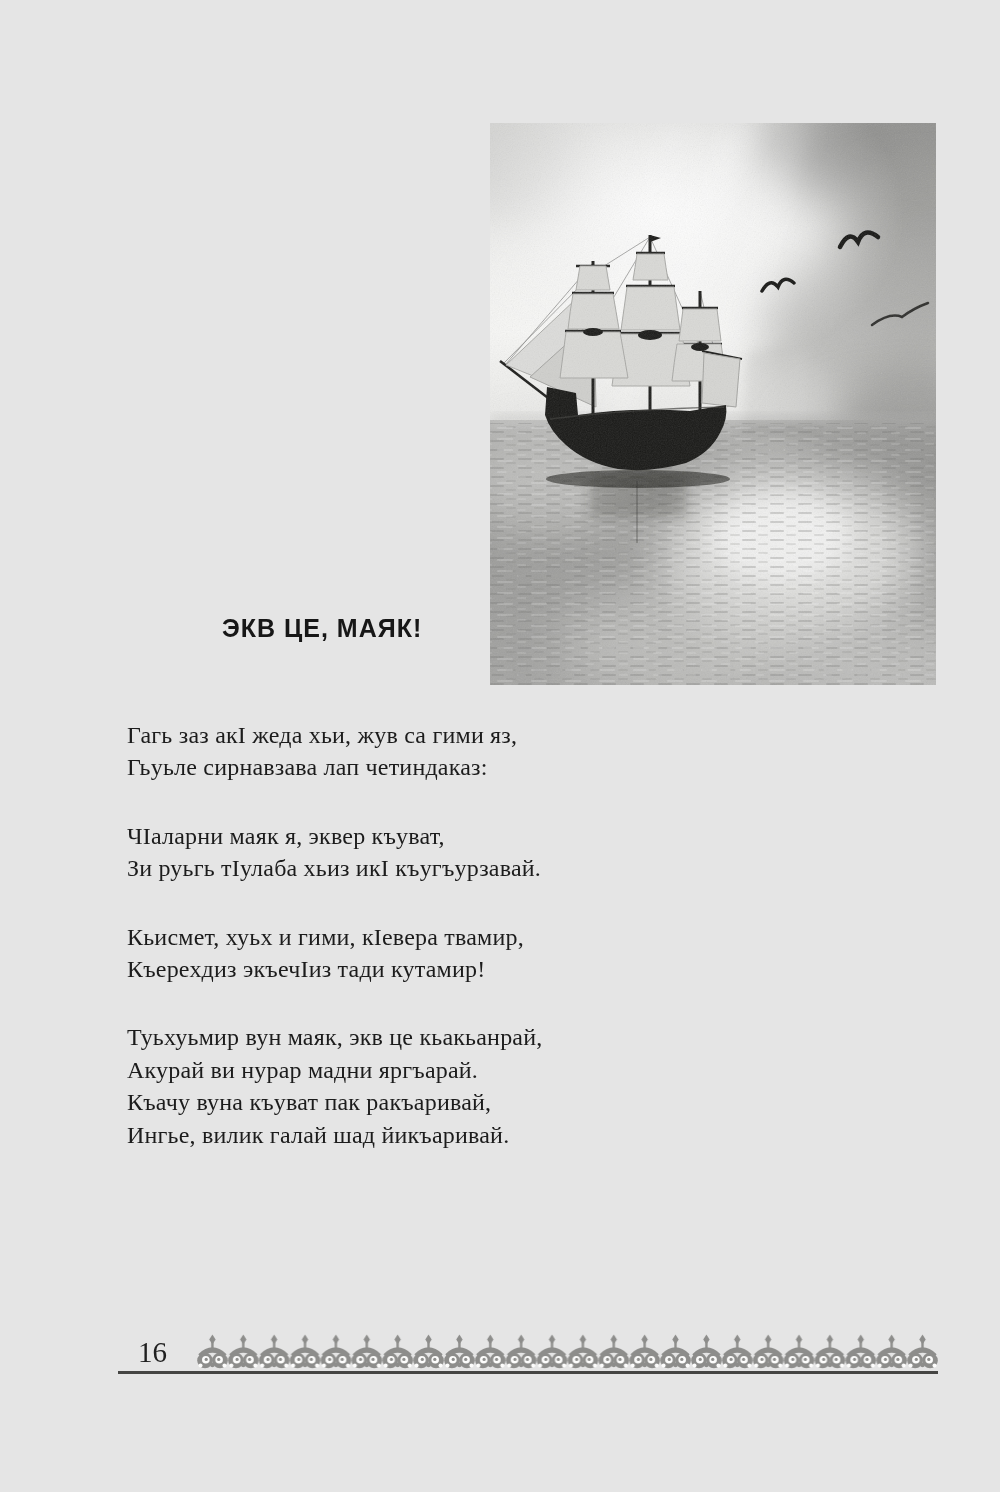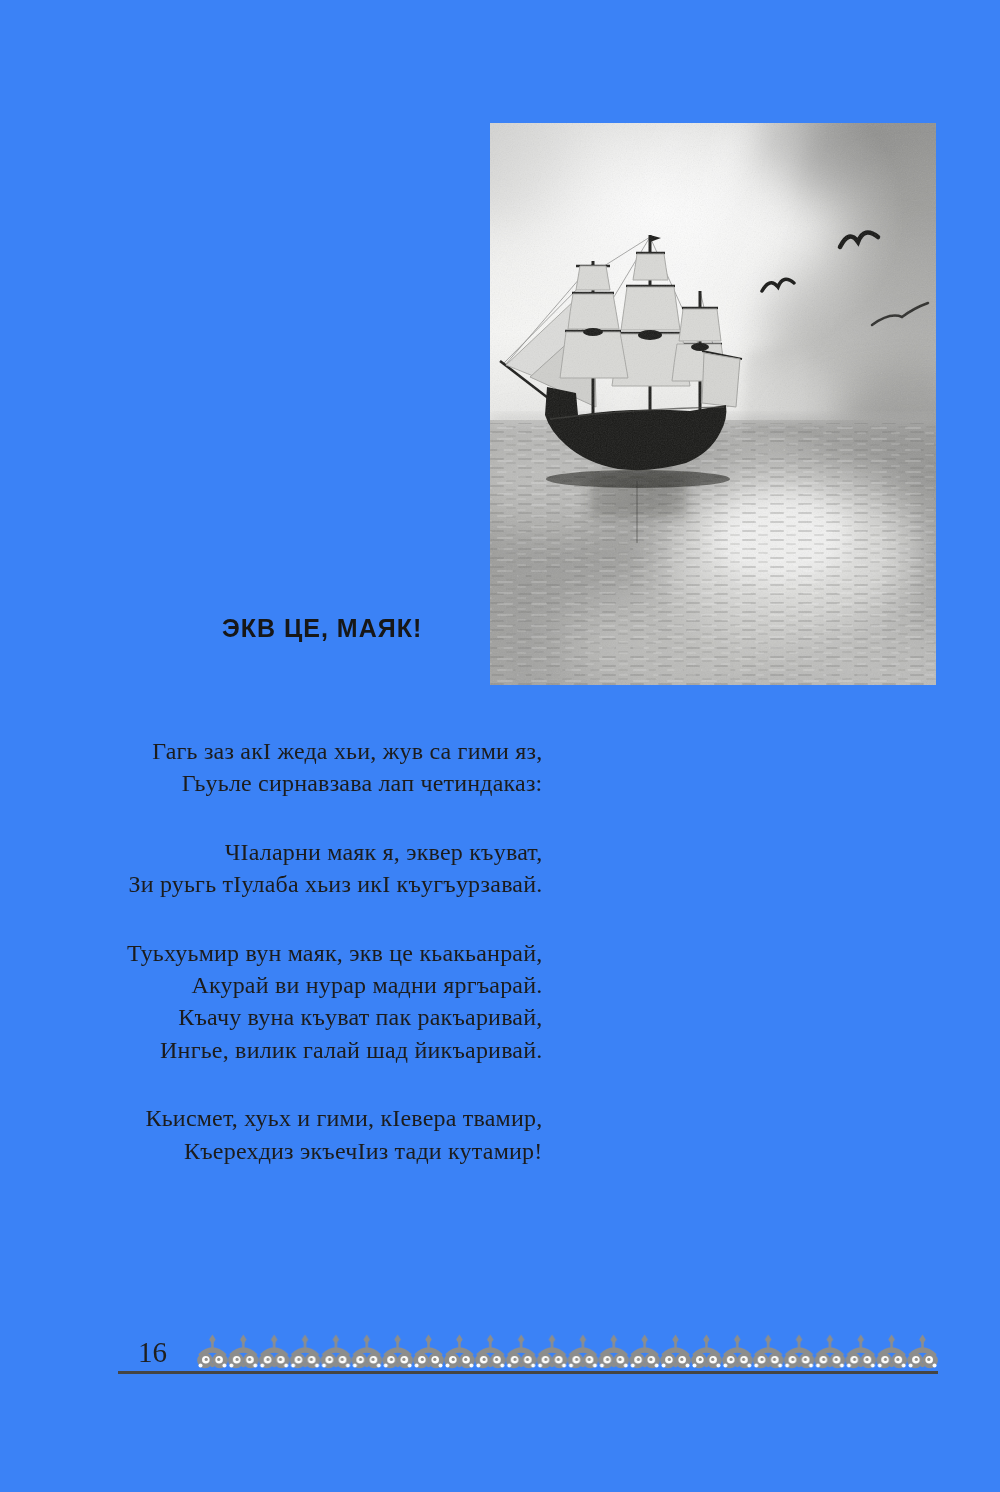--- a/index.html
+++ b/index.html
@@ -3,37 +3,37 @@
 <meta charset="utf-8">
 <style>
   html,body{margin:0;padding:0;}
   body{
     width:1000px;height:1492px;
     background:#fdfdfc;
     font-family:"Liberation Serif", serif;
     position:relative;
     overflow:hidden;
   }
-  .page{position:absolute;inset:0;background:#3b82f6;text-align:right;}
+  .page{position:absolute;inset:0;background:#e5e5e5;}
   .photo{
     position:absolute;left:490px;top:123px;width:446px;height:562px;
     overflow:hidden;
   }
   .poem-title{
     position:absolute;left:222px;top:615px;
     font-family:"Liberation Sans", sans-serif;
     font-weight:bold;font-size:25px;letter-spacing:1px;
     color:#171717;margin:0;line-height:1.1;
   }
   .poem{
     position:absolute;left:127px;top:719px;
     font-size:24px;line-height:32.4px;
     color:#1c1c1c;letter-spacing:0.2px;
   }
-  .stanza{margin:16px 0 36px 0;}
+  .stanza{margin:0 0 36px 0;}
   .line{white-space:nowrap;}
   .page-number{
     position:absolute;left:138px;top:1337px;
     font-size:29px;color:#1f1f1f;line-height:1.1;
   }
   .ornament{
     position:absolute;left:197px;top:1334px;width:741px;height:41px;
   }
   .footer-rule{
     position:absolute;left:118px;top:1371px;width:820px;height:2.5px;
@@ -201,28 +201,28 @@
   <div class="poem">
       <div class="stanza">
         <div class="line">Гагь заз акI жеда хьи, жув са гими яз,</div>
         <div class="line">Гьуьле сирнавзава лап четиндаказ:</div>
       </div>
       <div class="stanza">
         <div class="line">ЧIаларни маяк я, эквер къуват,</div>
         <div class="line">Зи руьгь тIулаба хьиз икI къугъурзавай.</div>
       </div>
       <div class="stanza">
+        <div class="line">Кьисмет, хуьх и гими, кIевера твамир,</div>
+        <div class="line">Къерехдиз экъечIиз тади кутамир!</div>
+      </div>
+      <div class="stanza">
         <div class="line">Туьхуьмир вун маяк, экв це кьакьанрай,</div>
         <div class="line">Акурай ви нурар мадни яргъарай.</div>
         <div class="line">Къачу вуна къуват пак ракъаривай,</div>
         <div class="line">Ингье, вилик галай шад йикъаривай.</div>
-      </div>
-      <div class="stanza">
-        <div class="line">Кьисмет, хуьх и гими, кIевера твамир,</div>
-        <div class="line">Къерехдиз экъечIиз тади кутамир!</div>
       </div>
     </div>
 
   <span class="page-number">16</span>
 
   <div class="ornament">
     <svg width="741" height="41" viewBox="0 0 741 41">
       <defs>
         <pattern id="orn" x="0" y="0" width="30.875" height="41" patternUnits="userSpaceOnUse">
           <g fill="#8d8d8b">

